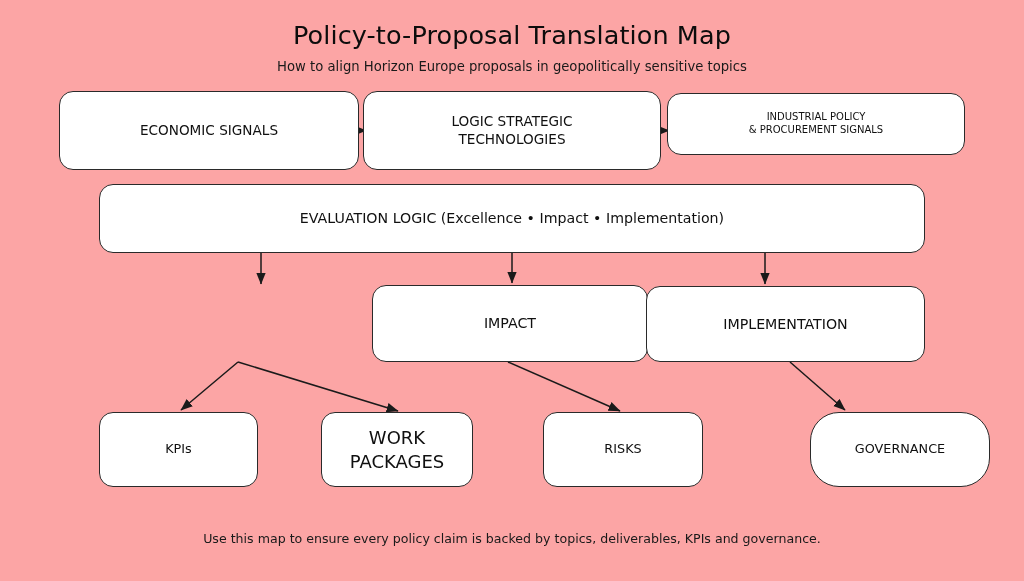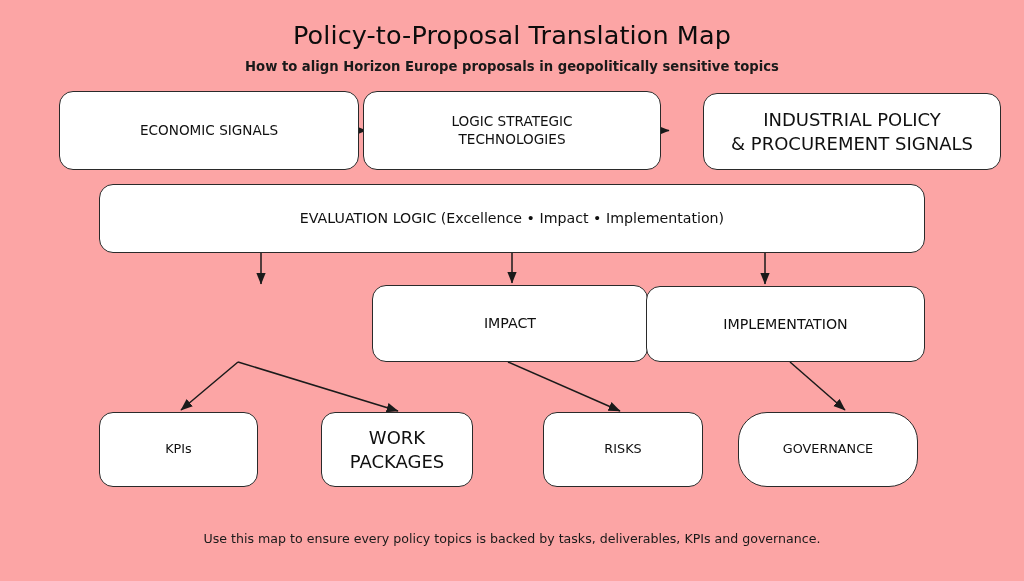--- a/index.html
+++ b/index.html
@@ -49,50 +49,50 @@
     font-weight: 400;
     color: #0c0c0c;
     letter-spacing: 0.1px;
   }
   #subtitle {
     position: absolute;
     left: 0; top: 59px;
     width: 1024px;
     text-align: center;
     font-size: 13.2px;
-    font-weight: 700;
+    font-weight: 400;
     color: #1a1a1a;
   }
   #footer {
     position: absolute;
     left: 0; top: 531px;
     width: 1024px;
     text-align: center;
     font-size: 12.6px;
     color: #1a1a1a;
   }
 
   
   #n-economic-security { left: 59px;  top: 91px;  width: 300px; height: 79px; font-size: 13.6px; }
   #n-step-strategic    { left: 363px; top: 91px;  width: 298px; height: 79px; font-size: 13.6px; }
-  #n-industrial-policy { left: 667px; top: 93px;  width: 298px; height: 77px; font-size: 18px; margin-left: 36px; }
+  #n-industrial-policy { left: 667px; top: 93px;  width: 298px; height: 62px; font-size: 10px; }
 
   
   #n-evaluation-logic  { left: 99px;  top: 184px; width: 826px; height: 69px; font-size: 14.2px; }
 
   
   #n-excellence        { left: 99px;  top: 286px; width: 274px; height: 76px; font-size: 14.2px; }
   #n-impact            { left: 372px; top: 285px; width: 276px; height: 77px; font-size: 14.2px; }
   #n-implementation    { left: 646px; top: 286px; width: 279px; height: 76px; font-size: 14.2px; }
 
   
   #n-kpis              { left: 99px;  top: 412px; width: 159px; height: 75px; font-size: 12.8px; }
   #n-work-packages     { left: 321px; top: 412px; width: 152px; height: 75px; font-size: 18px; }
   #n-risks             { left: 543px; top: 412px; width: 160px; height: 75px; font-size: 12.8px; }
-  #n-governance        { left: 738px; top: 412px; width: 180px; height: 75px; font-size: 12.8px; border-radius: 29px; }
+  #n-governance        { left: 810px; top: 412px; width: 180px; height: 75px; font-size: 12.8px; border-radius: 29px; }
 </style>
 </head>
 <body>
 
 <div id="canvas">
 
   <div id="title">Policy-to-Proposal Translation Map</div>
   <div id="subtitle">How to align Horizon Europe proposals in geopolitically sensitive topics</div>
 
   <svg id="edges" viewBox="0 0 1024 581">
@@ -146,15 +146,15 @@
   <div class="node" id="n-work-packages">
     <span>WORK PACKAGES</span>
   </div>
   <div class="node" id="n-risks">
     <span>RISKS</span>
   </div>
   <div class="node" id="n-governance">
     <span>GOVERNANCE</span>
   </div>
 
-  <div id="footer">Use this map to ensure every policy topics is backed by tasks, deliverables, KPIs and governance.</div>
+  <div id="footer">Use this map to ensure every policy claim is backed by topics, deliverables, KPIs and governance.</div>
 
 </div>
 
 </body></html>

